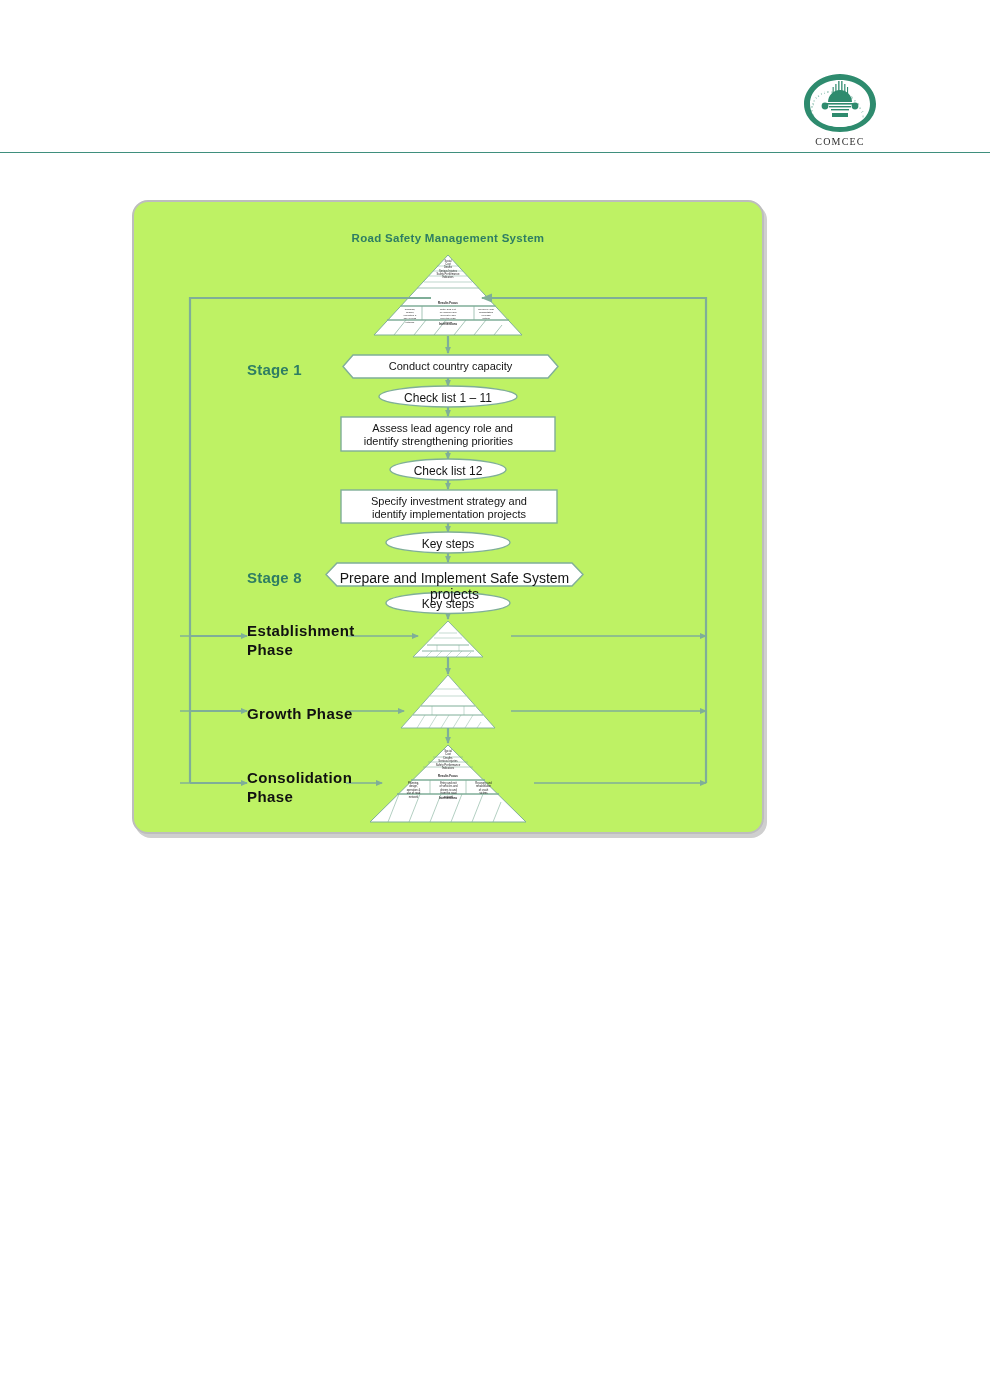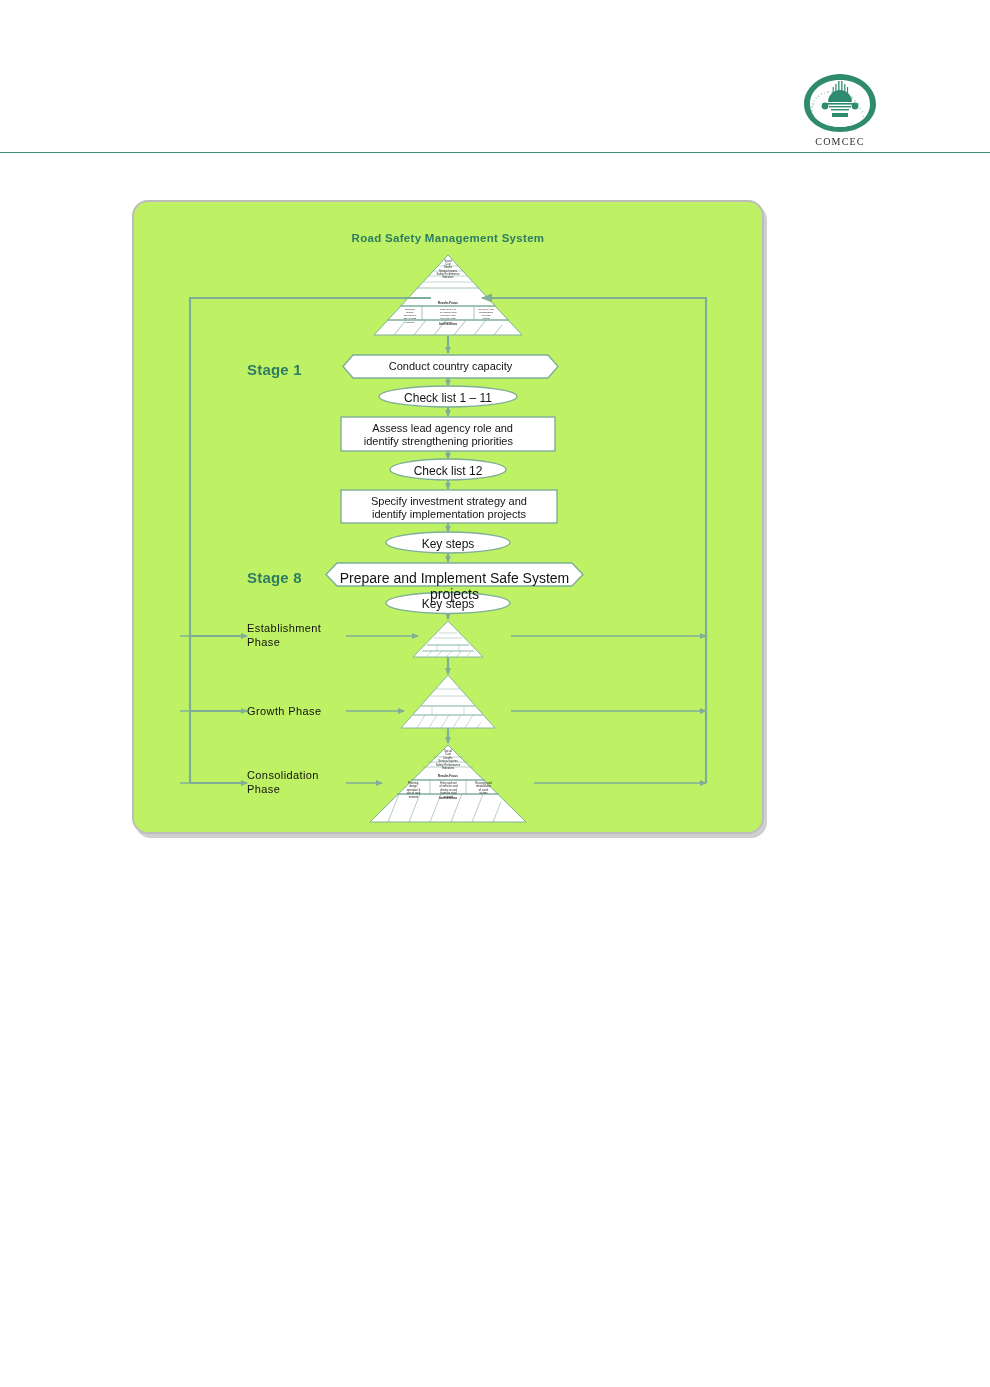--- a/index.html
+++ b/index.html
@@ -64,21 +64,21 @@
   }
   .lbl-proc{font-size:11px;}
   .lbl-ell{font-size:12px;}
   .stage-label{
     position:absolute;
     font-size:15px;font-weight:bold;color:#2e7d63;
     letter-spacing:.2px;
   }
   .phase-label{
     position:absolute;
-    font-size:11px;font-weight:normal;color:#111111;
+    font-size:15px;font-weight:bold;color:#111111;
     letter-spacing:.4px;line-height:1.25;
     white-space:pre-line;
   }
   .pyr-cap{
     position:absolute;
     font-size:2.6px;color:#222;text-align:center;
     line-height:1.25;white-space:pre-line;pointer-events:none;
   }
   .pyr-band{
     position:absolute;

